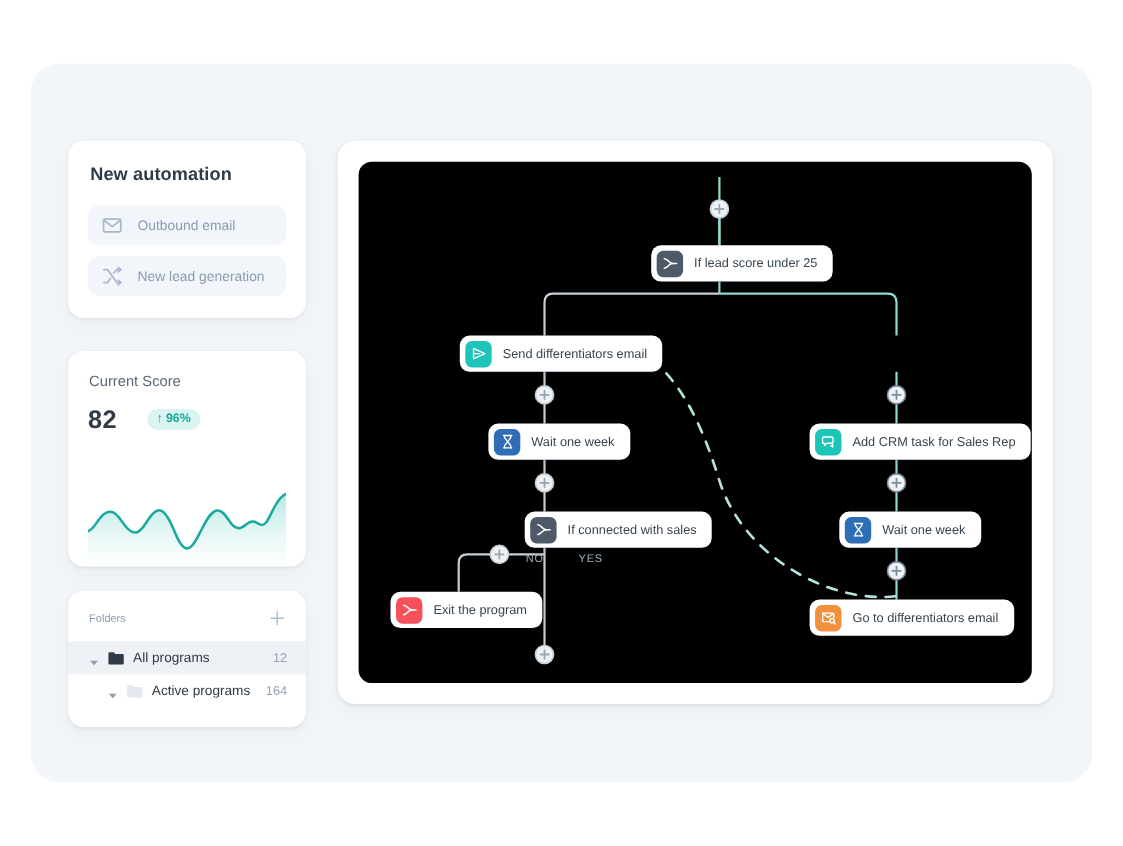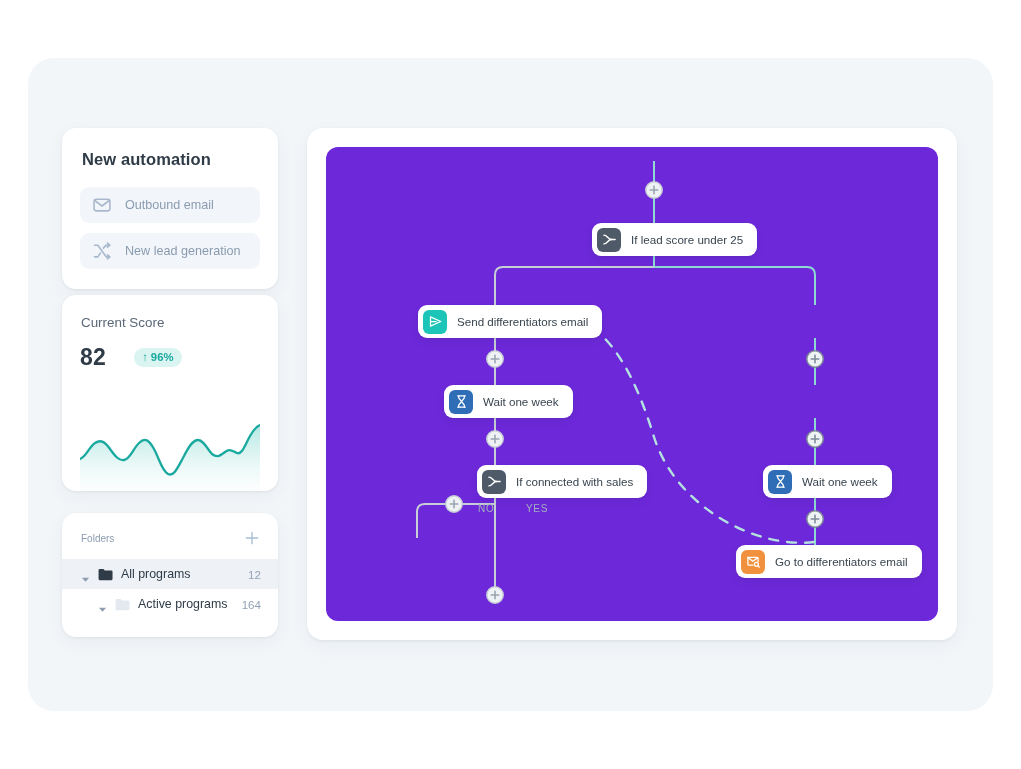--- a/index.html
+++ b/index.html
@@ -55,21 +55,21 @@
     border-radius: 9px;
     background: #f2f6fa;
     margin-bottom: 10px;
   }
   .side-item:last-child { margin-bottom: 0; }
   .side-item .ico { width: 20px; height: 20px; display: block; flex: 0 0 20px; color: #a9b8cc; }
   .side-item .lbl { font-size: 12.6px; color: #8a9bb0; }
 
   
   .card-score {
-    margin-top: 6px;
+    margin-top: 30px;
     padding: 20px 18px 0 18px;
     height: 176px;
     position: relative;
     overflow: hidden;
   }
   .score-title { font-size: 13.4px; color: #5a6878; margin: 0 0 14px 1px; }
   .score-row { display: flex; align-items: center; gap: 28px; }
   .score-value { font-size: 23px; font-weight: bold; color: #2f3b47; letter-spacing: .3px; }
   .score-badge {
     display: inline-flex; align-items: center; gap: 3px;
@@ -108,21 +108,21 @@
     left: 307px; top: 128px;
     width: 650px; height: 512px;
     background: #ffffff;
     border-radius: 16px;
     box-shadow: 0 1px 3px rgba(30,50,80,.07), 0 6px 18px rgba(30,50,80,.05);
   }
   .canvas-inner {
     position: absolute;
     left: 19px; top: 19px;
     width: 612px; height: 474px;
-    background: #6d28d9;
+    background: #000000;
     border-radius: 12px;
     overflow: hidden;
   }
   #flow-svg { position: absolute; left: 0; top: 0; }
 
   
   .node {
     position: absolute;
     display: flex; align-items: center;
     background: #ffffff;
@@ -359,22 +359,41 @@
               <path d="M3 19c6 0 6-7 12-7"></path>
             <path d="M15 12h6"></path>
           </svg>
         </span>
         <span class="txt">If connected with sales</span>
       </div>
 
       <span class="branch-label" style="left:152px; top:356px;">NO</span>
       <span class="branch-label" style="left:200px; top:356px;">YES</span>
 
-
-
+      <div class="node" style="left:29px; top:391px;">
+        <span class="badge b-red">
+          <svg viewBox="0 0 24 24" fill="none" stroke="currentColor" stroke-width="2.2" stroke-linecap="round" stroke-linejoin="round">
+            <path d="M3 5c6 0 6 7 12 7"></path>
+              <path d="M3 19c6 0 6-7 12-7"></path>
+            <path d="M15 12h6"></path>
+          </svg>
+        </span>
+        <span class="txt">Exit the program</span>
+      </div>
+
+
+      <div class="node" style="left:410px; top:238px;">
+        <span class="badge b-teal">
+          <svg viewBox="0 0 24 24" fill="none" stroke="currentColor" stroke-width="2" stroke-linecap="round" stroke-linejoin="round">
+            <path d="M3 4.6h12.4a1.4 1.4 0 0 1 1.4 1.4v6.4a1.4 1.4 0 0 1-1.4 1.4H8.2L4.4 17V13.8H3a1.4 1.4 0 0 1-1.4-1.4V6a1.4 1.4 0 0 1 1.4-1.4z" transform="translate(1.2,0.6)"></path>
+            <path d="M17.5 16.2v3.6l-2.8-2.2"></path>
+          </svg>
+        </span>
+        <span class="txt">Add CRM task for Sales Rep</span>
+      </div>
 
       <div class="node" style="left:437px; top:318px;">
         <span class="badge b-blue">
           <svg viewBox="0 0 24 24" fill="none" stroke="currentColor" stroke-width="2" stroke-linecap="round" stroke-linejoin="round">
             <path d="M6 3h12M6 21h12"></path>
             <path d="M7.5 3v3.2L12 12l-4.5 5.8V21"></path>
             <path d="M16.5 3v3.2L12 12l4.5 5.8V21"></path>
           </svg>
         </span>
         <span class="txt">Wait one week</span>

